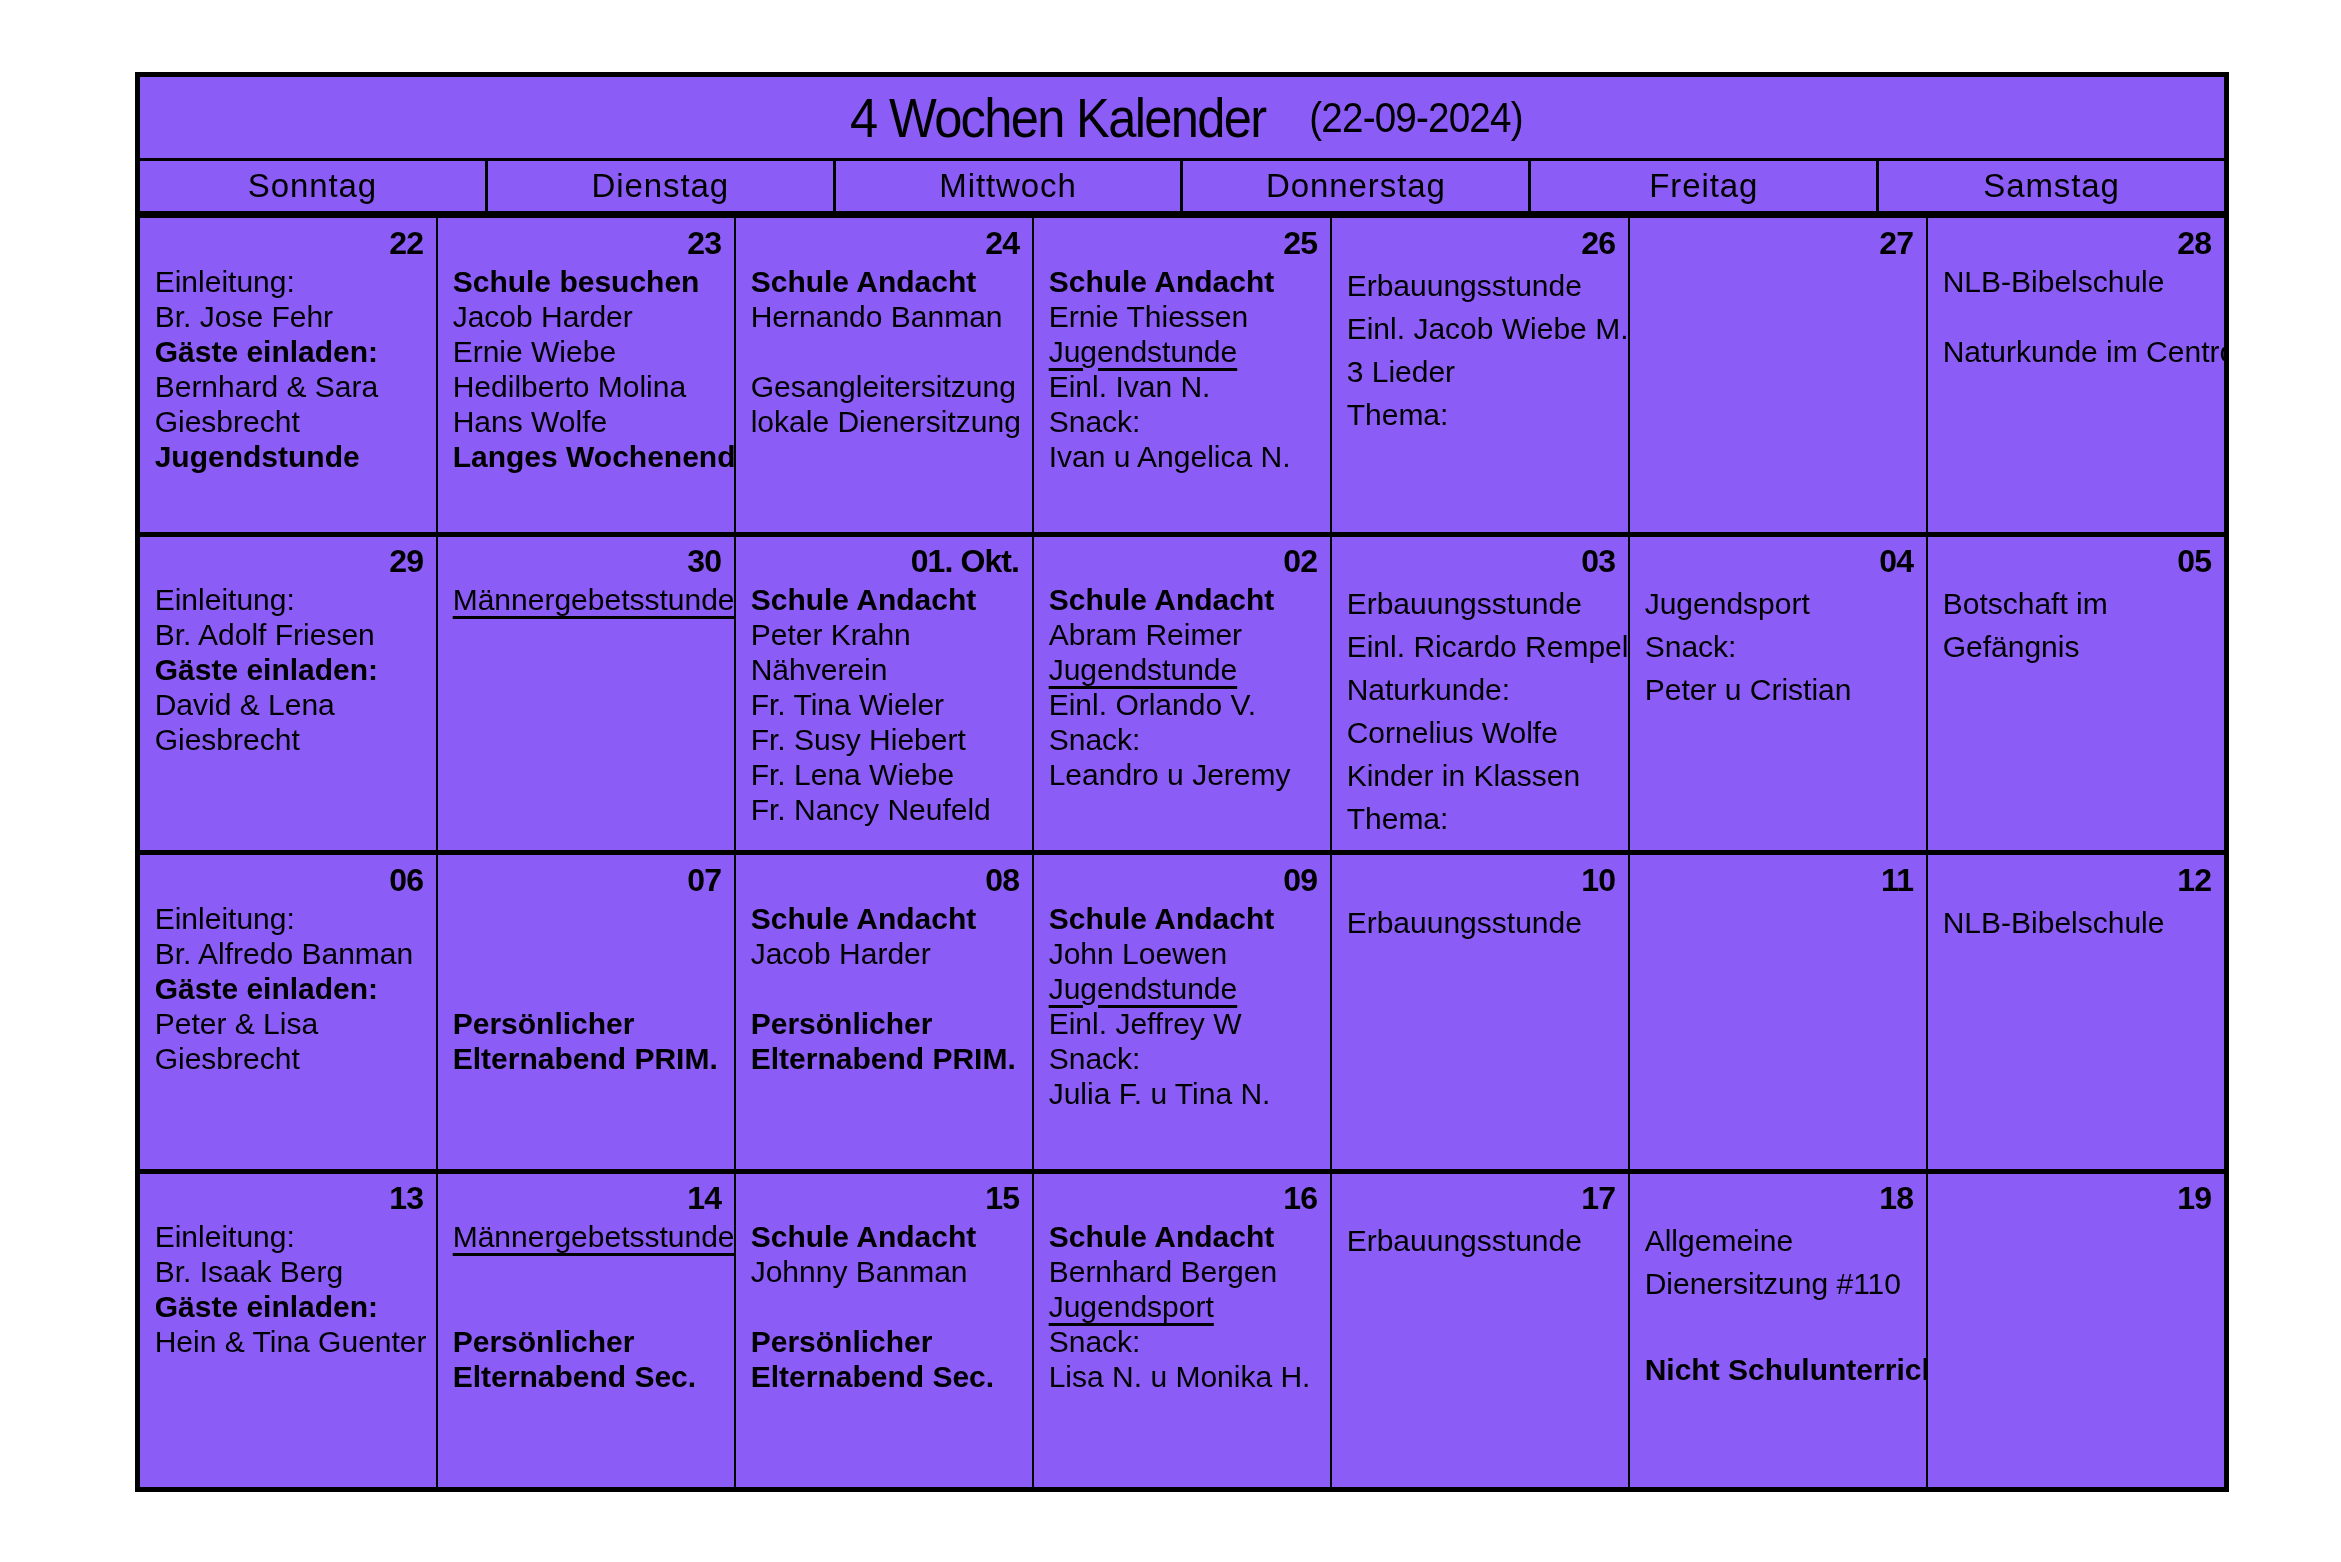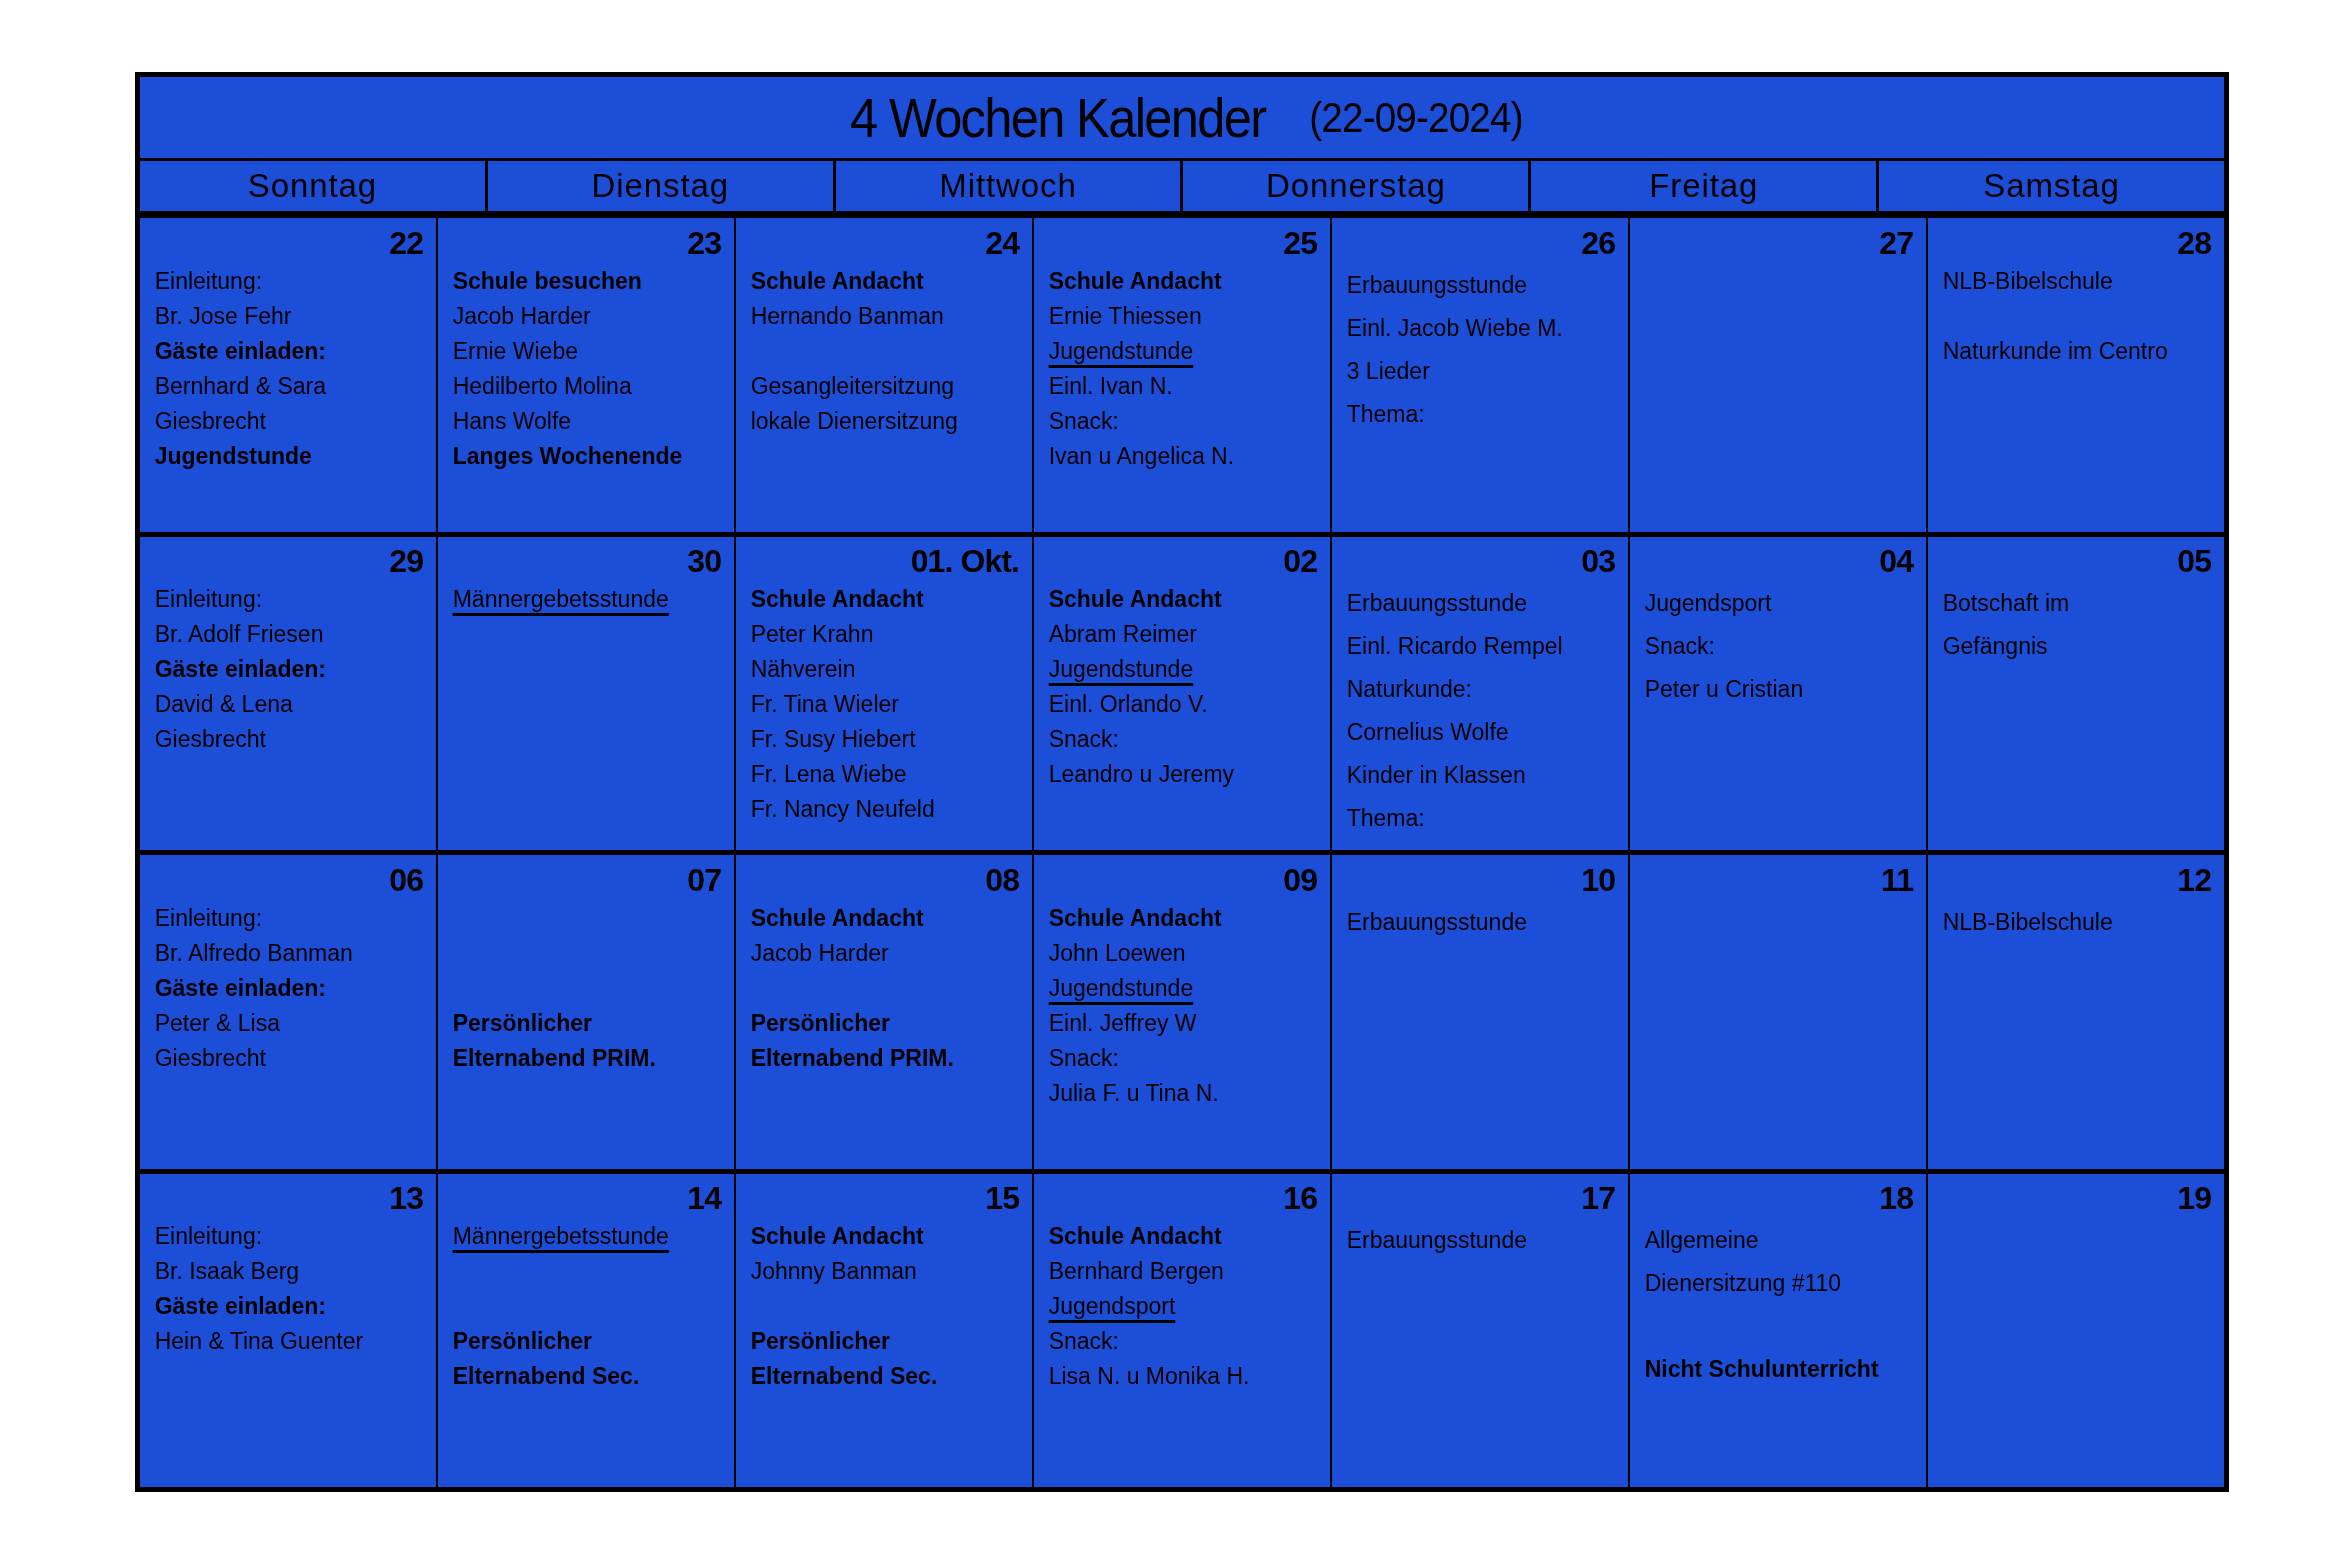--- a/index.html
+++ b/index.html
@@ -4,21 +4,21 @@
 <style>
   html,body{margin:0;padding:0;background:#ffffff;}
   body{
     width:2342px;height:1562px;position:relative;
     font-family:"Liberation Sans", sans-serif;color:#000;
     -webkit-font-smoothing:antialiased;
   }
   .calendar{
     position:absolute;left:135px;top:72px;width:2094px;height:1420px;
     border:5.5px solid #000;box-sizing:border-box;
-    display:flex;flex-direction:column;background:#1d4ed8;
+    display:flex;flex-direction:column;background:#8b5cf6;
   }
   .title-row{
     height:84px;flex:0 0 84px;border-bottom:3.7px solid #000;box-sizing:border-box;
     display:flex;align-items:center;justify-content:center;gap:16.5px;
     white-space:nowrap;
   }
   .title-main{
     font-size:55px;font-weight:500;letter-spacing:-1.8px;
     transform:scaleX(.92);transform-origin:center;
   }
@@ -41,21 +41,21 @@
   .week-row:last-child{border-bottom:none;}
   .day-cell{
     flex:1;border-right:2.8px solid #000;box-sizing:border-box;
     padding:3.7px 9.2px 3.7px 14.7px;overflow:hidden;
   }
   .day-cell:last-child{border-right:none;}
   .day-num{
     text-align:right;font-size:32px;font-weight:bold;line-height:42px;
     padding-right:3.7px;letter-spacing:-0.9px;
   }
-  .day-lines{font-size:23px;line-height:35px;}
+  .day-lines{font-size:30px;line-height:35px;}
   .wide .day-lines{line-height:43px;}
   .ln{white-space:nowrap;}
   .b{font-weight:bold;}
   .u{text-decoration:underline;text-decoration-thickness:2.8px;text-underline-offset:6.4px;}
 </style>
 </head>
 <body>
 
 <div class="calendar">
   <div class="title-row">

